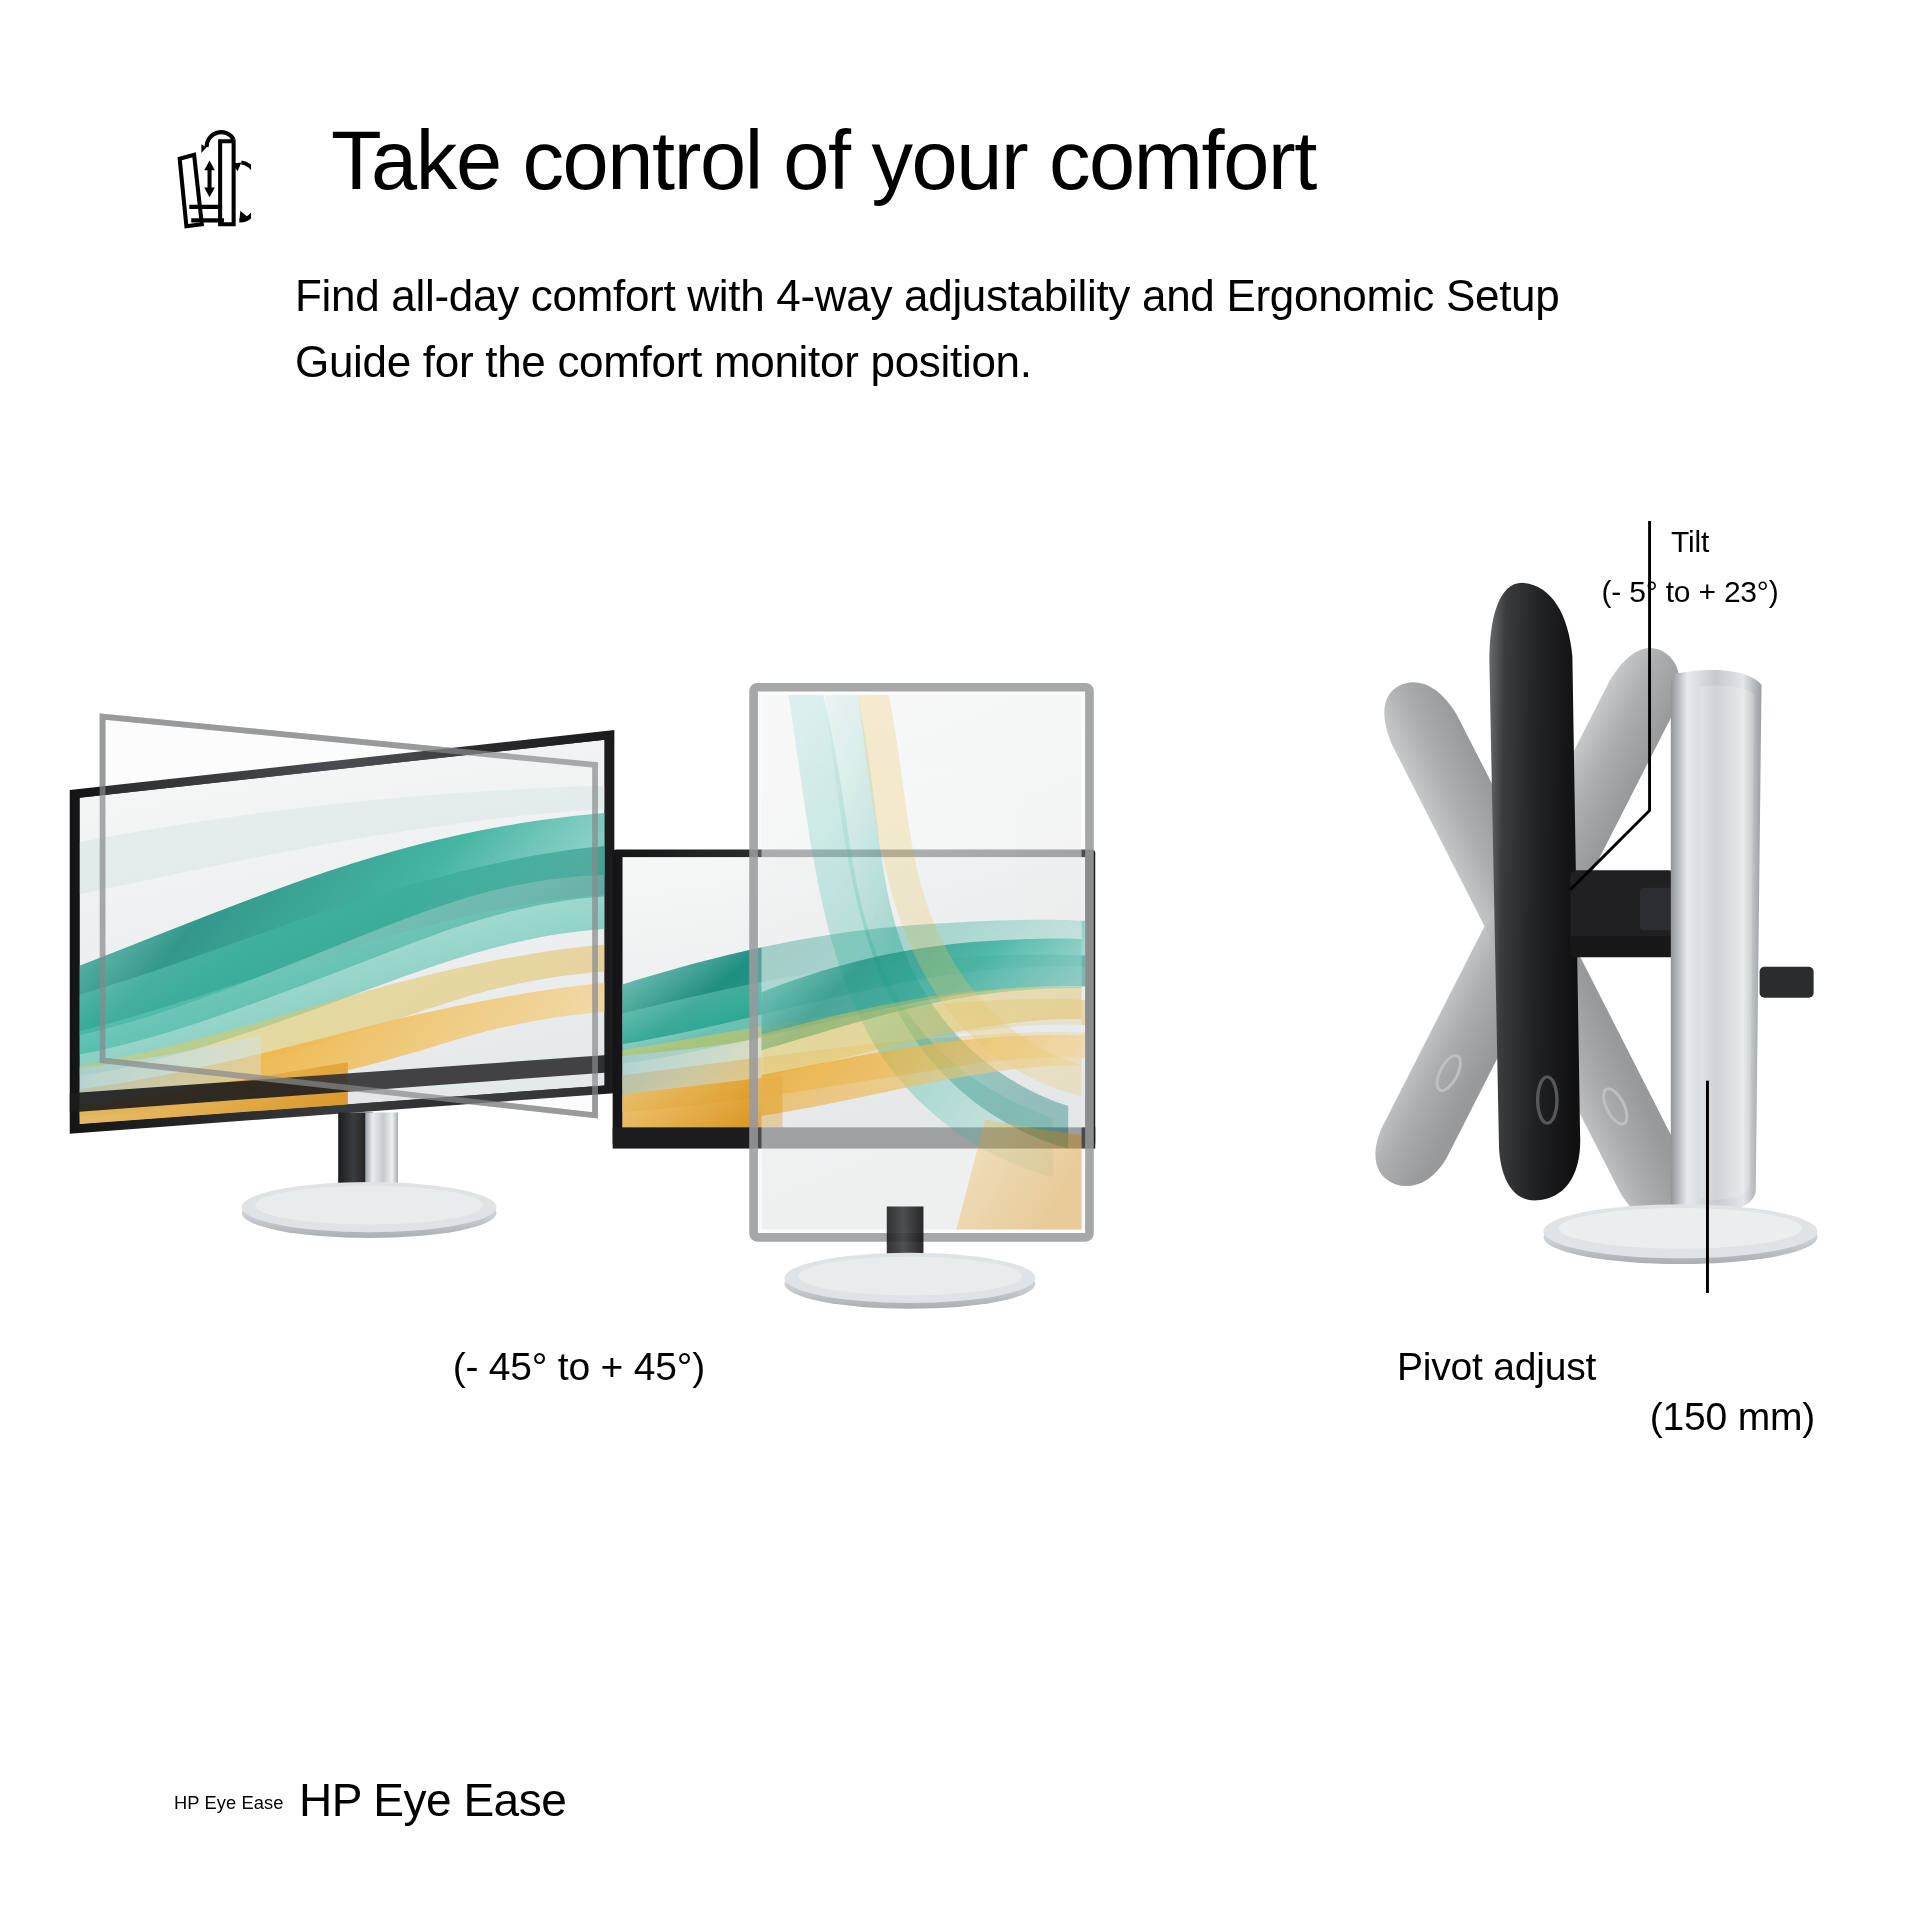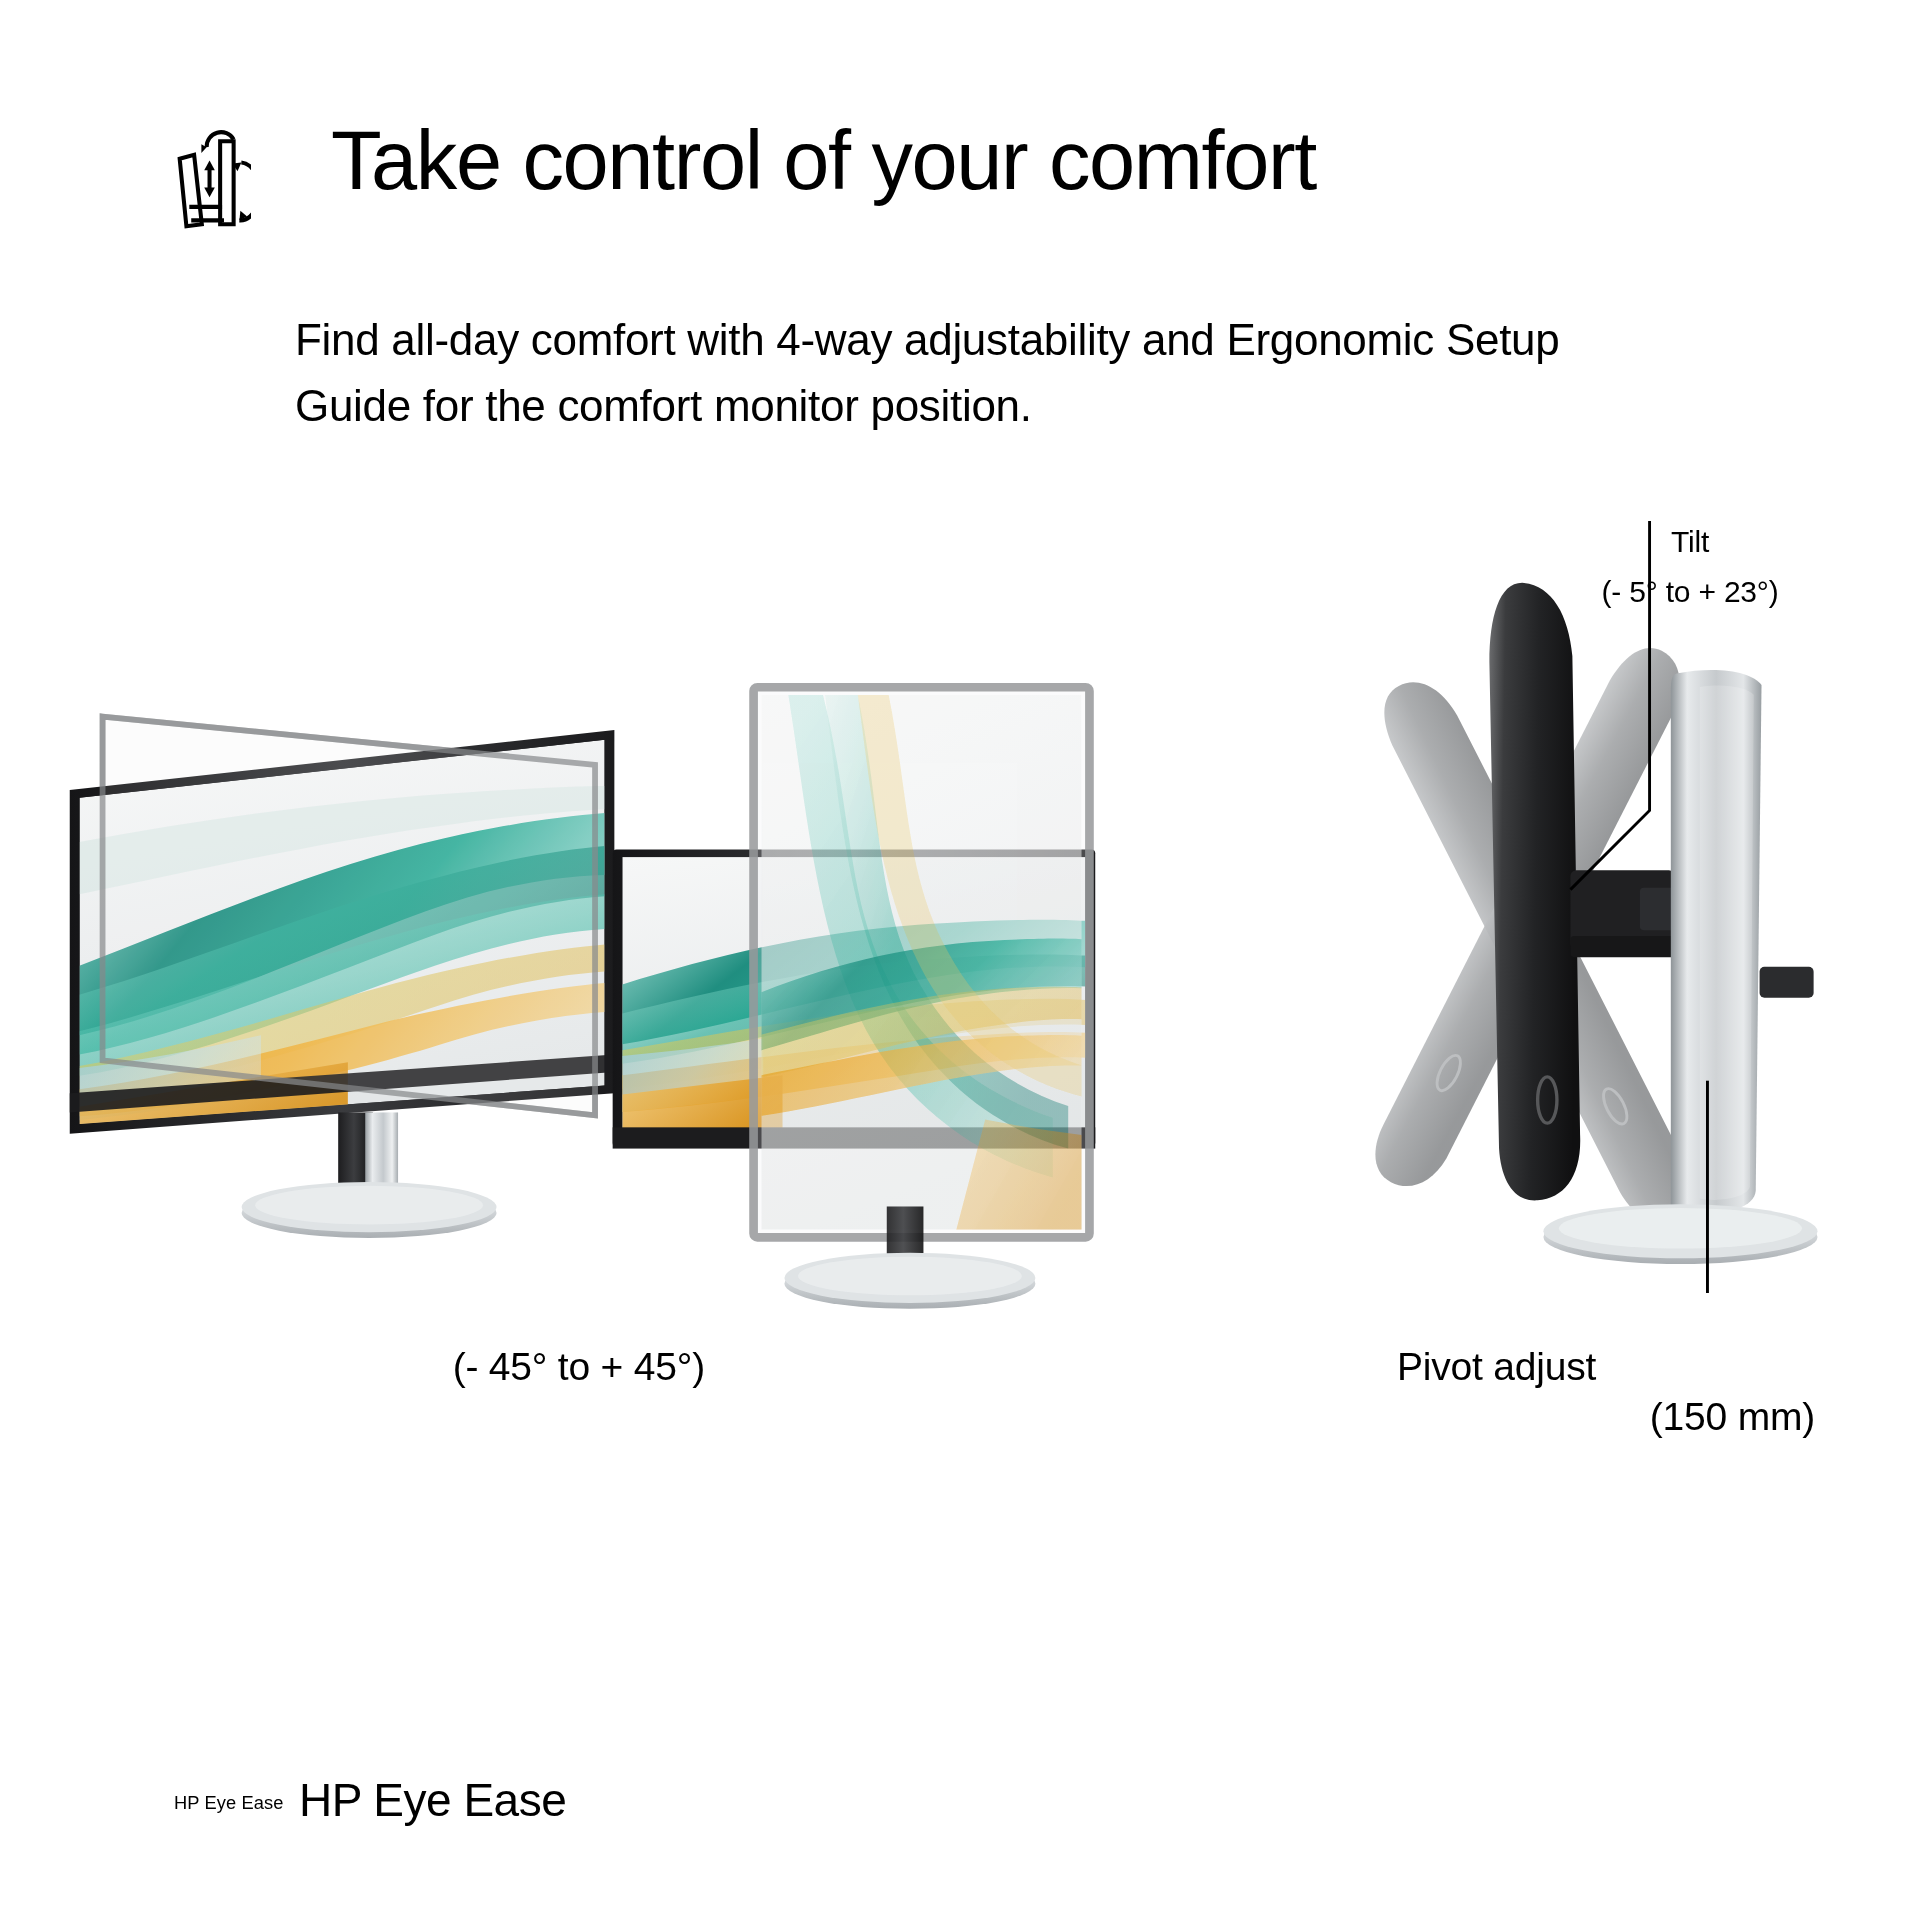--- a/index.html
+++ b/index.html
@@ -22,21 +22,20 @@
   .title {
     position:absolute; left:295px; top:114px;
     font-size:83px; line-height:93px; font-weight:400;
     letter-spacing:-1.4px; white-space:nowrap;margin-left:36px;
   }
   .subtitle {
     position:absolute; left:295px; top:263px;
     width:1429px;
     font-size:44px; line-height:66px; font-weight:400;
     letter-spacing:-0.3px;
-    margin-top:44px;
   }
   .subtitle .l2 { display:block; }
 
   
   .panel-label {
     position:absolute; text-align:center;
     font-size:39px; line-height:50px; letter-spacing:-0.2px;
   }
   .panel-label .name { display:block; }
   .panel-label .range { display:block;text-align:right; }

